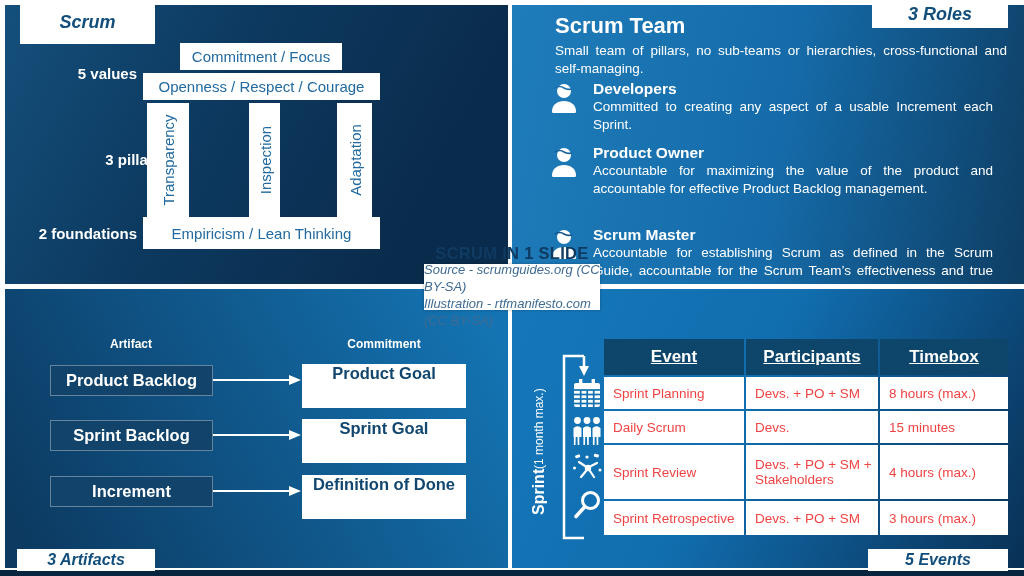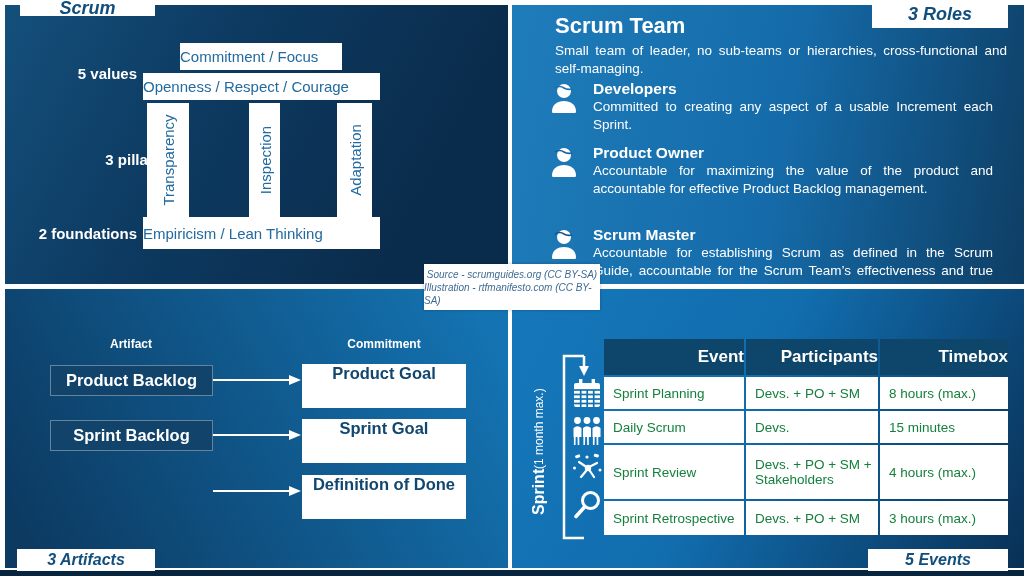--- a/index.html
+++ b/index.html
@@ -11,28 +11,28 @@
               background:linear-gradient(118deg,#14507c 0%,#0d3a61 38%,#0a2c4c 80%); }
   .panel.tr { left:512px; top:5px;  width:512px; height:279px;
               background:linear-gradient(100deg,#1f7cba 0%,#156ba9 52%,#0e3e64 100%); }
   .panel.bl { left:5px;  top:289px; width:503px; height:279px;
               background:linear-gradient(62deg,#0c3a61 5%,#1474b3 95%); }
   .panel.br { left:512px; top:289px; width:512px; height:279px;
               background:linear-gradient(118deg,#1578bb 0%,#116dae 45%,#093055 100%); }
 
   .tab { position:absolute; background:#fff; display:flex; align-items:center; justify-content:center;
          font-style:italic; font-weight:bold; color:#124e7b; z-index:30; }
-  .tab.t-scrum  { left:20px;  top:0;     width:135px; height:16px; font-size:18px; }
+  .tab.t-scrum  { left:20px;  top:0;     width:135px; height:44px; font-size:18px; }
   .tab.t-roles  { left:872px; top:0;     width:136px; height:28px; font-size:18px; }
   .tab.t-artif  { left:17px;  top:549px; width:138px; height:22px; font-size:16px; }
   .tab.t-events { left:868px; top:549px; width:140px; height:22px; font-size:16px; }
 
   
   .t-box { position:absolute; background:#fff; color:#226a9f; font-size:15px;
-           display:flex; align-items:center; white-space:nowrap; }
+           display:flex; align-items:center; justify-content:center; white-space:nowrap; }
   .t-row1 { left:175px; top:38px;  width:162px; height:27px; }
   .t-row2 { left:138px; top:68px;  width:237px; height:27px; }
   .t-base { left:138px; top:212px; width:237px; height:32px; }
   .pillar { position:absolute; top:98px; height:114px; background:#fff; color:#226a9f; }
   .pillar span { position:absolute; left:50%; top:50%; transform:translate(-50%,-50%) rotate(-90deg);
                  font-size:15px; white-space:nowrap; }
   .p1 { left:142px; width:42px; } .p2 { left:244px; width:31px; } .p3 { left:332px; width:35px; }
   .t-label { position:absolute; left:0; width:132px; text-align:right; color:#fff;
              font-weight:bold; font-size:15px; }
 
@@ -50,39 +50,39 @@
   .a-head { position:absolute; color:#fff; font-weight:bold; font-size:12px; text-align:center; width:164px; }
   .a-box  { position:absolute; width:163px; height:31px; display:flex; align-items:center; justify-content:center;
             background:#11436b; border:1px solid rgba(255,255,255,.35);
             color:#fff; font-weight:bold; font-size:16.5px; white-space:nowrap; }
   .c-box  { position:absolute; width:164px; height:44px; display:flex; align-items:flex-start; justify-content:center;
             background:#fff; color:#11466f; font-weight:bold; font-size:16.5px; white-space:nowrap; }
   .a-arrow { position:absolute; width:88px; height:12px; }
 
   
   table.ev { position:absolute; left:90px; top:48px; border-collapse:separate; border-spacing:2px; }
-  table.ev th { background:#0e466b; color:#fff; font-weight:bold; font-size:17px; height:36px; text-align:right; }
-  table.ev td { background:#fff; color:#15803d; font-size:13.5px; padding:2px 4px 2px 9px; vertical-align:middle;margin-left:20px; }
+  table.ev th { background:#0e466b; color:#fff; font-weight:bold; font-size:17px; height:36px; text-align:center;text-decoration:underline; }
+  table.ev td { background:#fff; color:#ef4444; font-size:13.5px; padding:2px 4px 2px 9px; vertical-align:middle;margin-left:20px; }
   .cw1 { width:140px; } .cw2 { width:132px; } .cw3 { width:128px; }
   tr.rh1 td { height:32px; } tr.rh2 td { height:32px; } tr.rh3 td { height:54px; } tr.rh4 td { height:34px; }
   td.nowrap { white-space:nowrap; }
   .sprint-label { position:absolute; left:14px; top:70px; height:185px; width:26px;
                   writing-mode:vertical-rl; transform:rotate(180deg);
                   display:flex; align-items:center; justify-content:center; color:#fff; white-space:nowrap; }
   .sprint-label .s1 { font-weight:bold; font-size:16px; }
   .sprint-label .s2 { font-size:12px; }
   .bracket { position:absolute; left:42px; top:62px; width:40px; height:192px; }
   .ev-icon { position:absolute; left:60px; width:30px; height:30px; }
 
   
   .badge { position:absolute; left:424px; top:264px; width:176px; height:46px; background:#fff; z-index:40;
            display:flex; flex-direction:column; align-items:center; justify-content:center;
            box-shadow:0 0 3px rgba(0,0,0,.25); }
   .badge .b-title { color:#0f3a61; font-weight:bold; font-size:16.5px; letter-spacing:.3px; line-height:1.1; }
-  .badge .b-src { color:#3f6b93; font-style:italic; font-size:10px; line-height:1.3; }
+  .badge .b-src { color:#3f6b93; font-style:italic; font-size:13px; line-height:1.3; }
 </style>
 </head>
 <body>
 
 <div class="frame"></div>
 
 <section class="panel tl">
   <div class="t-box t-row1">
     <span>Commitment / Focus</span>
   </div>
@@ -101,21 +101,21 @@
   <div class="t-box t-base">
     <span>Empiricism / Lean Thinking</span>
   </div>
   <div class="t-label" style="top:60px;">5 values</div>
   <div class="t-label" style="top:146px;margin-left:25px;">3 pillars</div>
   <div class="t-label" style="top:220px;">2 foundations</div>
 </section>
 
 <section class="panel tr">
   <h2 class="team-title">Scrum Team</h2>
-  <p class="team-sub">Small team of leader, no sub-teams or hierarchies, cross-functional and self-managing.</p>
+  <p class="team-sub">Small team of pillars, no sub-teams or hierarchies, cross-functional and self-managing.</p>
 
   <div class="role" style="top:75px;">
     <svg class="r-icon" viewBox="0 0 28 30">
       <circle cx="14" cy="8" r="7" fill="#fff"></circle>
       <path d="M5 5 q5 -3 9 0 q3 2 8 1" stroke="#1a6fae" stroke-width="1.6" fill="none"></path>
       <path d="M2 28.5 c0-7 5.4-10.5 12-10.5 s12 3.5 12 10.5 c0 1 -.7 1.5-1.6 1.5 H3.6 C2.7 30 2 29.5 2 28.5z" fill="#fff"></path>
     </svg>
     <div class="r-name">Developers</div>
     <div class="r-desc">Committed to creating any aspect of a usable Increment each Sprint.</div>
   </div>
@@ -160,20 +160,23 @@
     <span>Sprint Backlog</span>
     </div>
   <svg class="a-arrow" style="left:208px; top:140px;" viewBox="0 0 88 12">
     <line x1="0" y1="6" x2="76" y2="6" stroke="#fff" stroke-width="2"></line>
       <polygon points="76,1 88,6 76,11" fill="#fff"></polygon>
     </svg>
   <div class="c-box" style="left:297px; top:130px;">
     <span>Sprint Goal</span>
     </div>
 
+  <div class="a-box" style="left:45px; top:187px;">
+    <span>Increment</span>
+    </div>
   <svg class="a-arrow" style="left:208px; top:196px;" viewBox="0 0 88 12">
     <line x1="0" y1="6" x2="76" y2="6" stroke="#fff" stroke-width="2"></line>
       <polygon points="76,1 88,6 76,11" fill="#fff"></polygon>
     </svg>
   <div class="c-box" style="left:297px; top:186px;">
     <span>Definition of Done</span>
     </div>
 </section>
 
 <section class="panel br">
@@ -266,15 +269,16 @@
   </tbody>
     </table>
 </section>
 
 <div class="tab t-scrum">Scrum</div>
 <div class="tab t-roles">3 Roles</div>
 <div class="tab t-artif">3 Artifacts</div>
 <div class="tab t-events">5 Events</div>
 
 <div class="badge">
+  <div class="b-title">SCRUM IN 1 SLIDE</div>
   <div class="b-src">Source - scrumguides.org (CC BY-SA)</div>
   <div class="b-src">Illustration - rtfmanifesto.com (CC BY-SA)</div>
 </div>
 
 </body></html>

